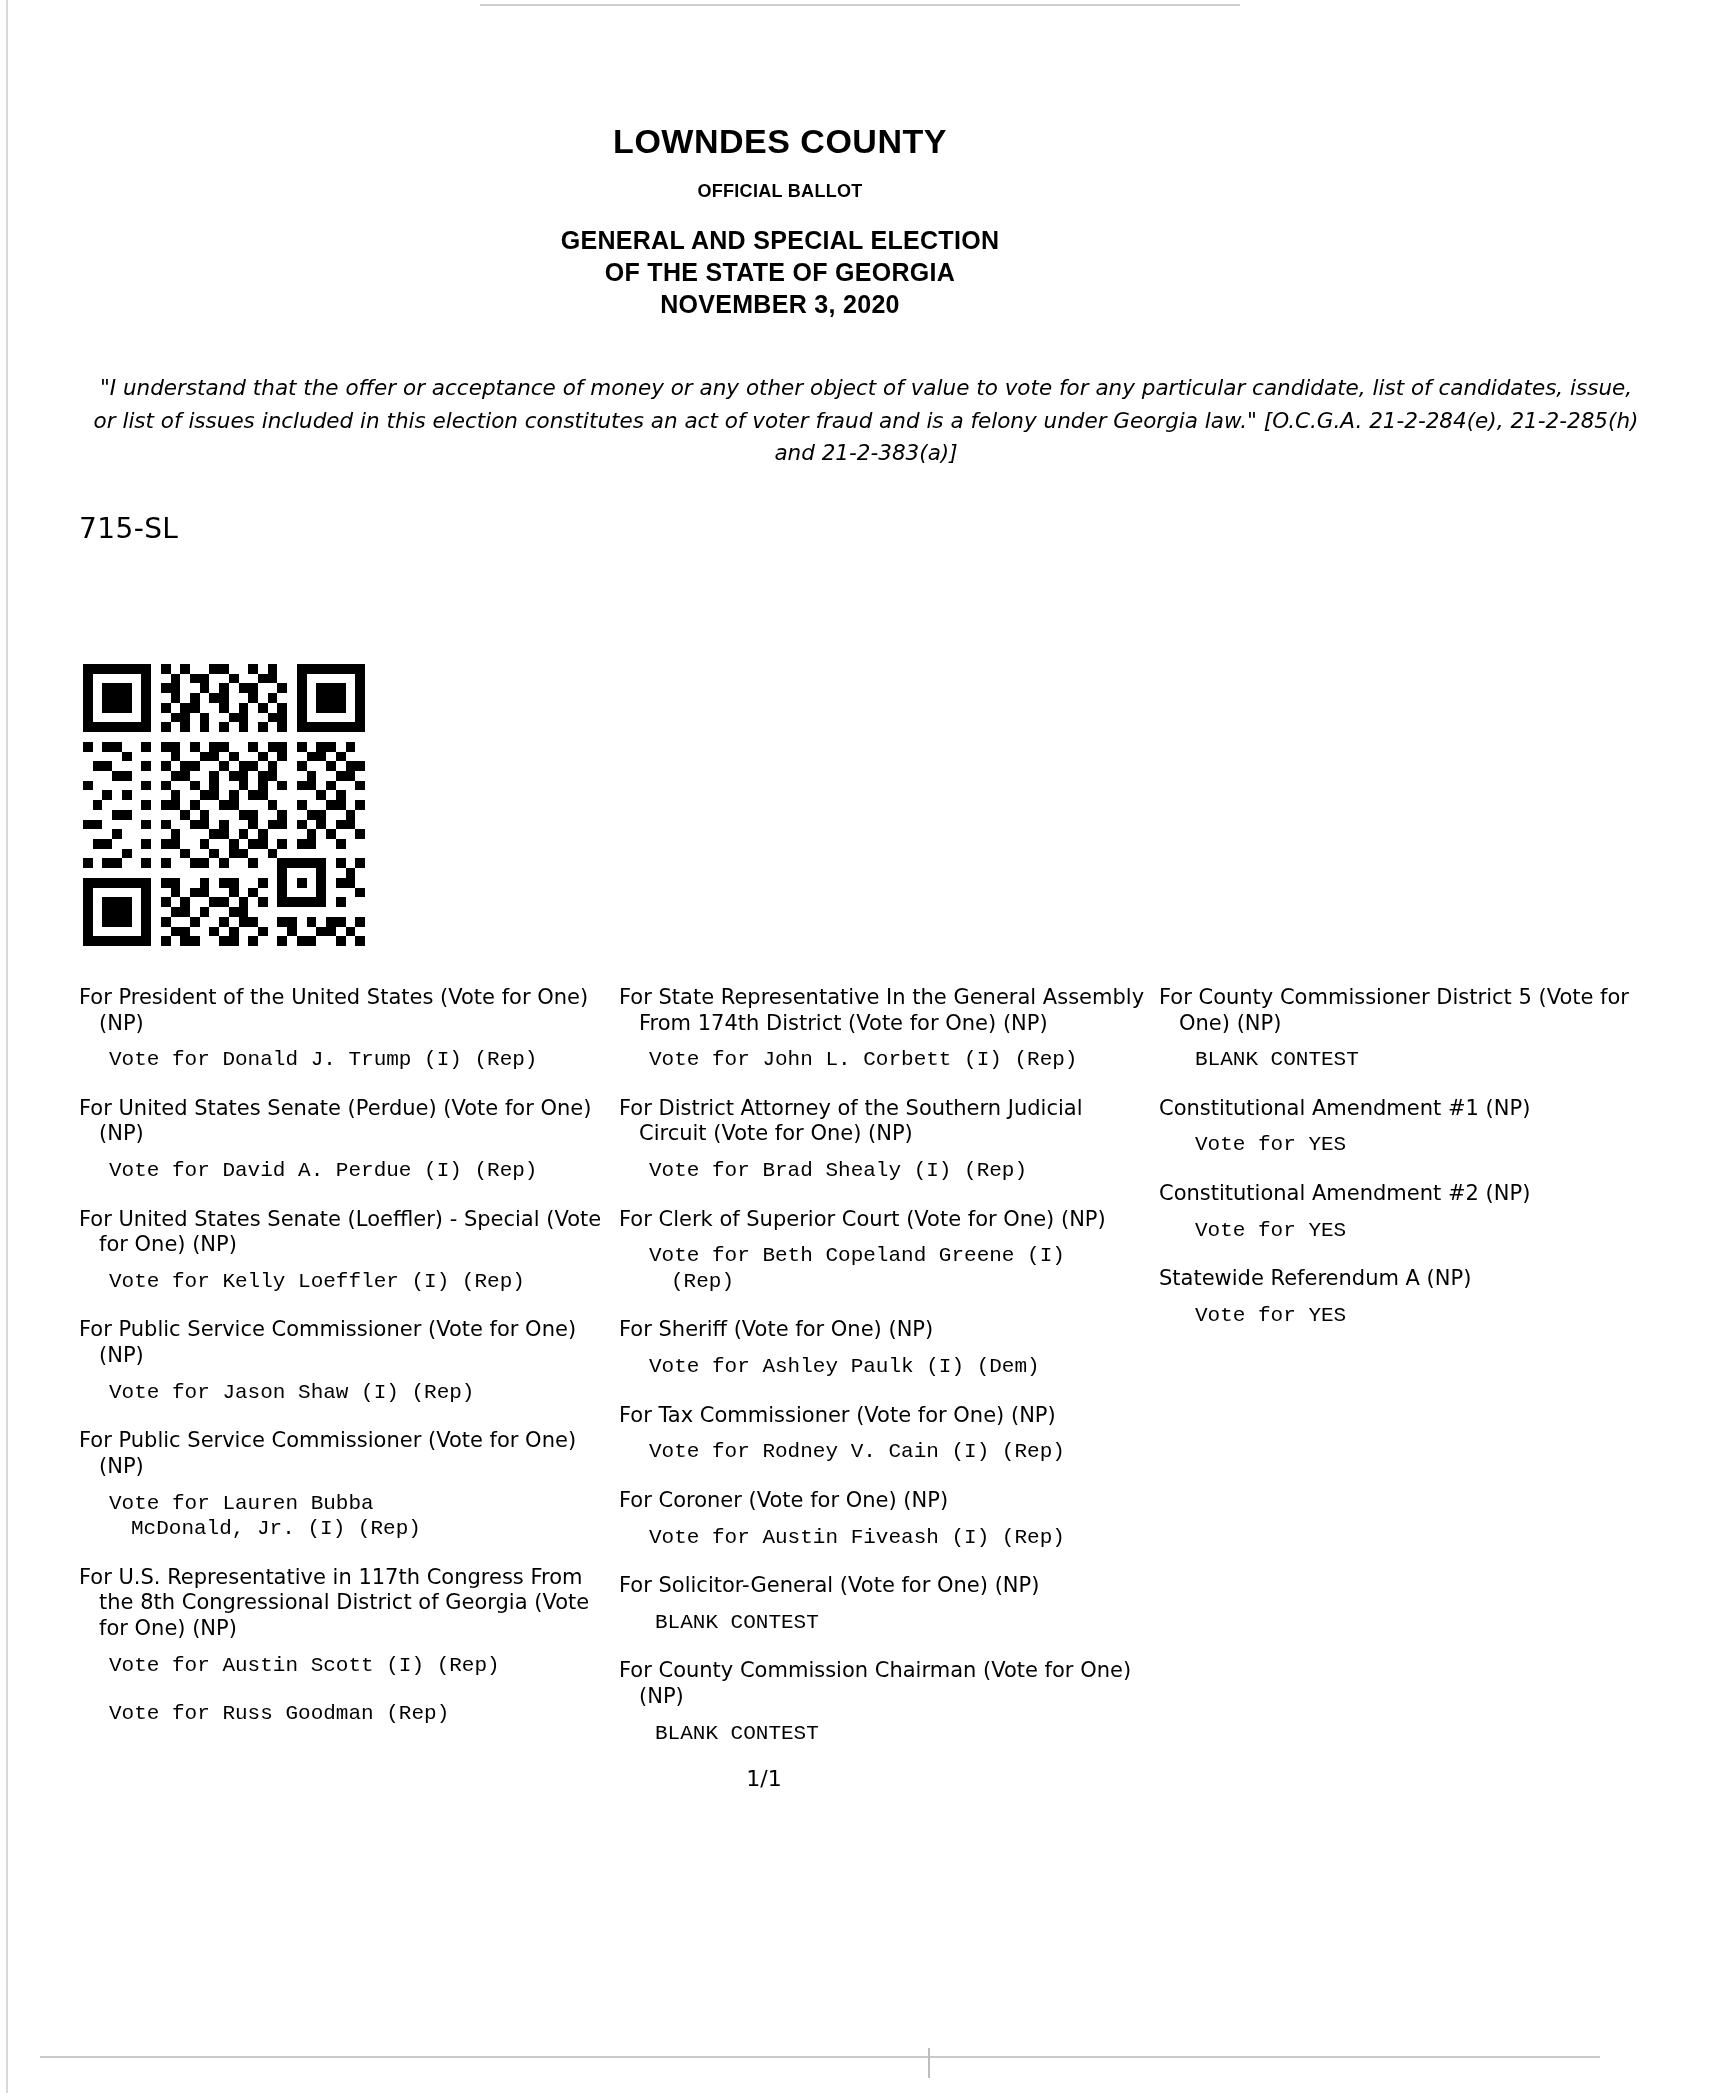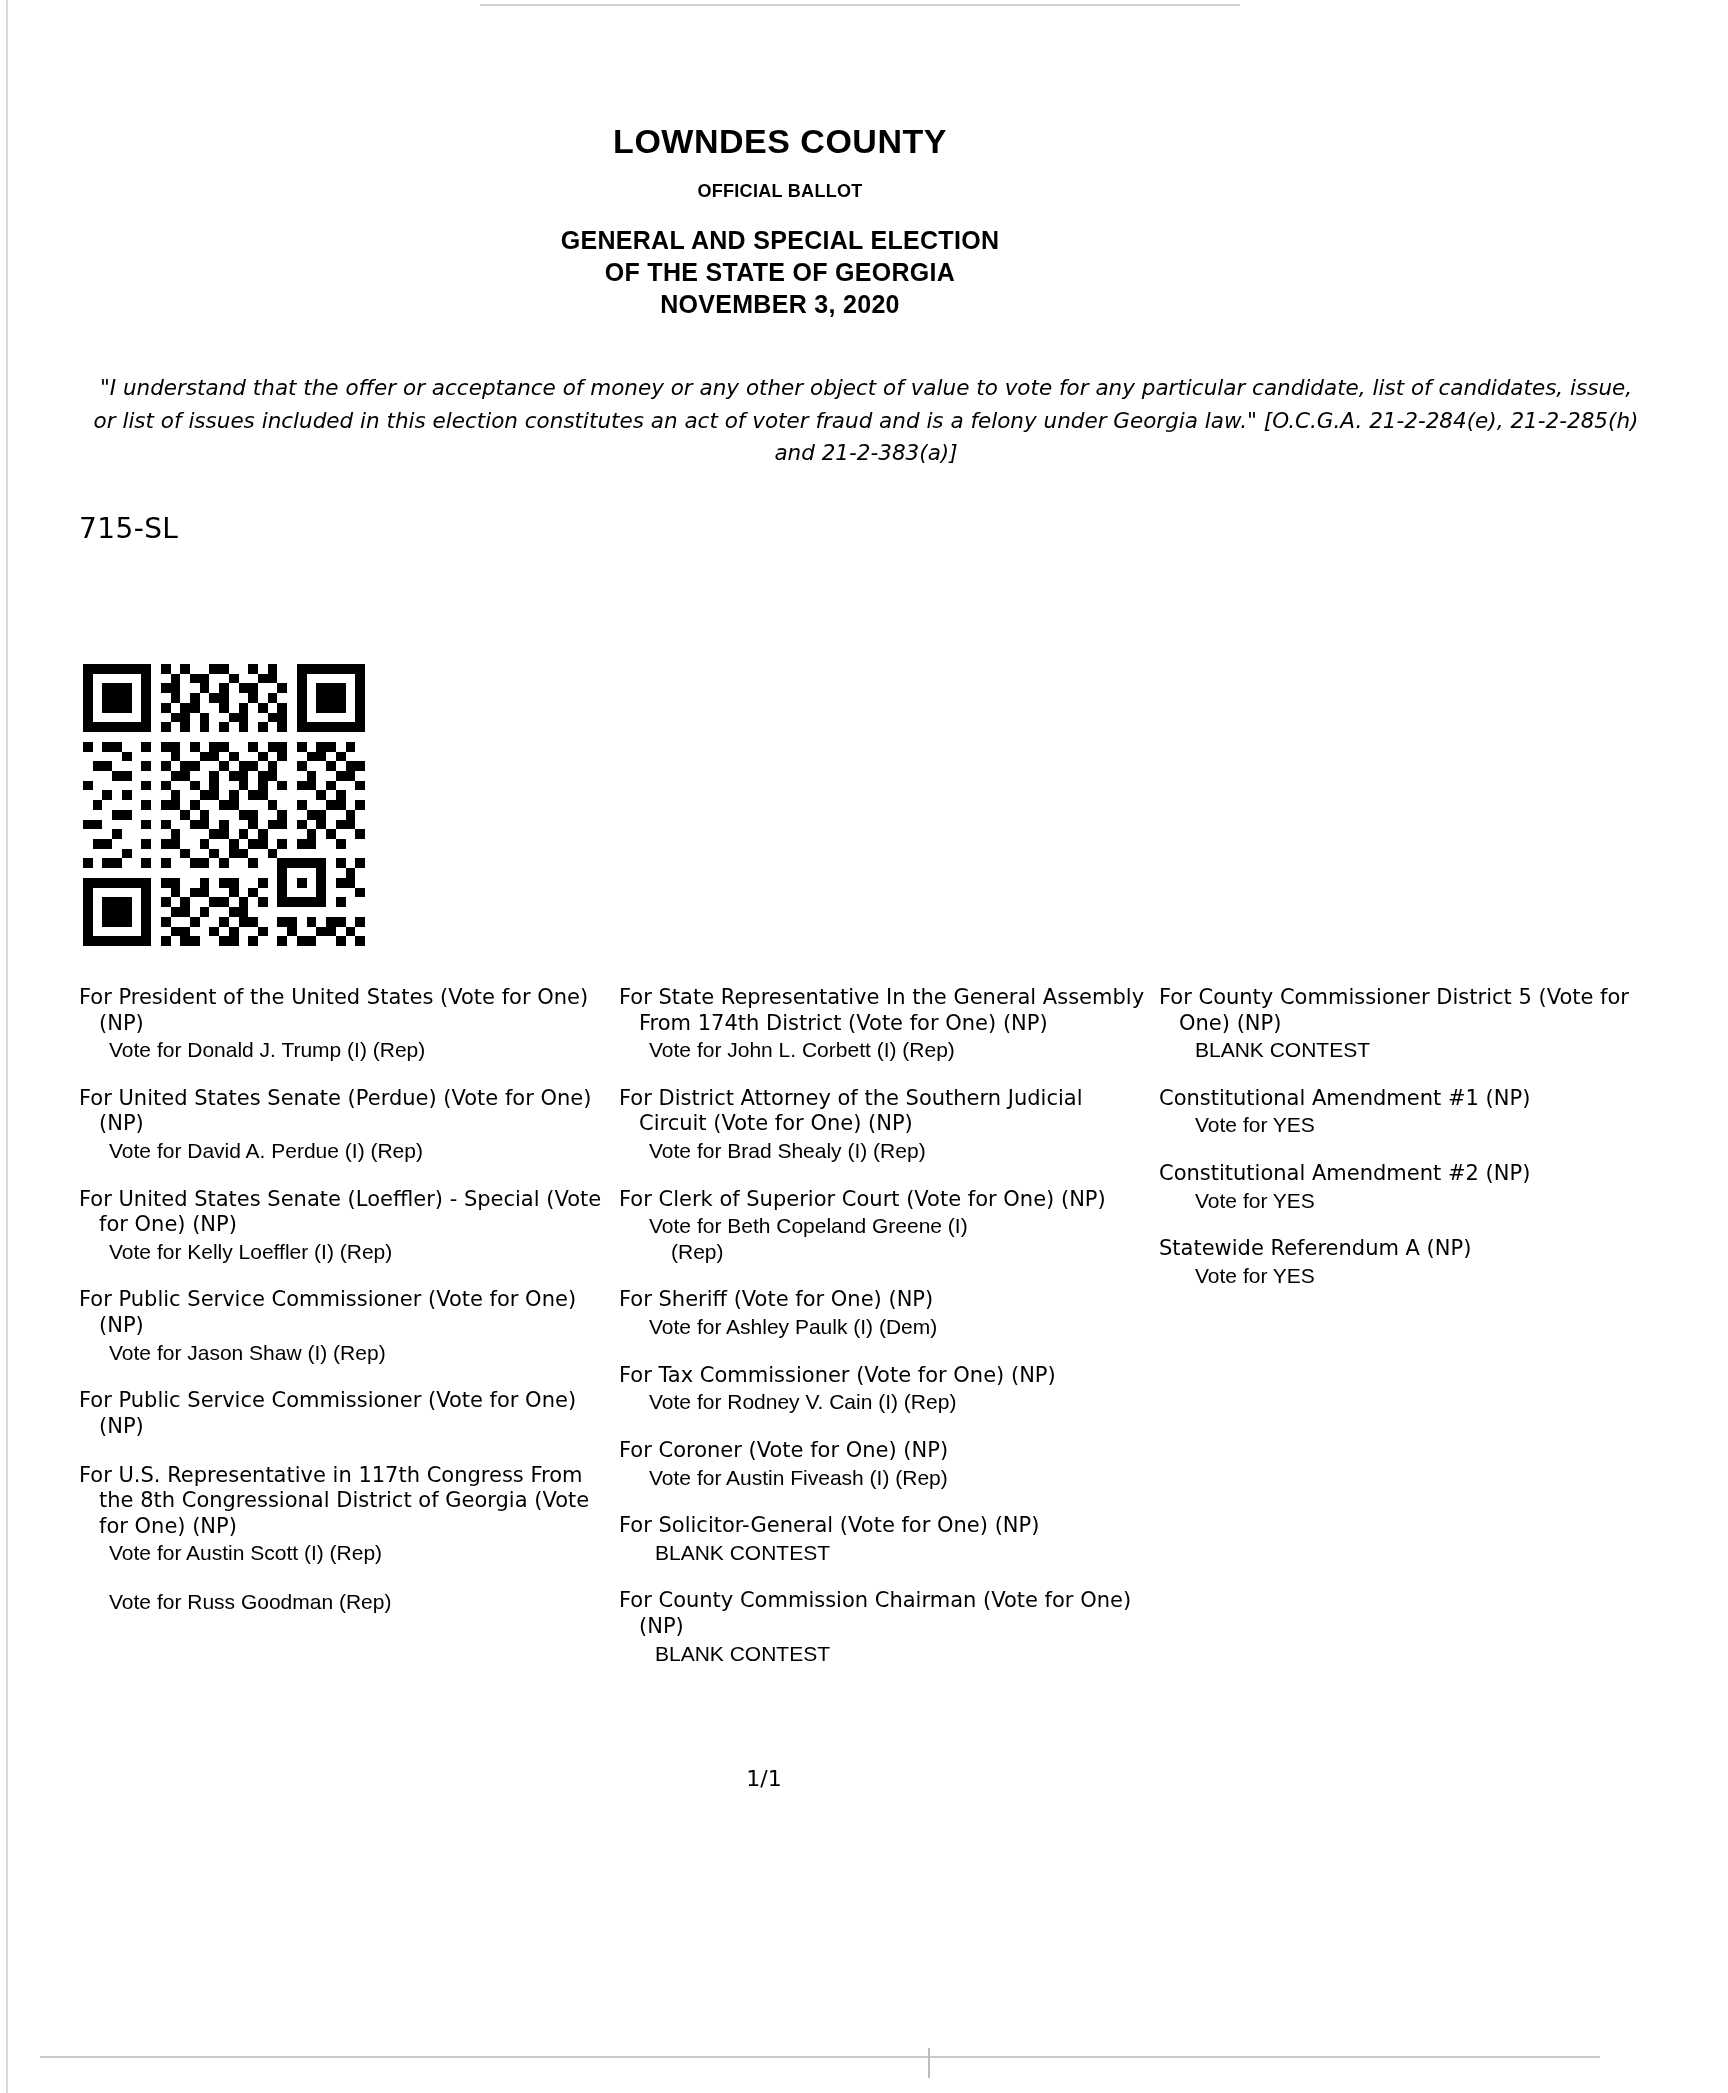--- a/index.html
+++ b/index.html
@@ -123,27 +123,27 @@
   .contest-title {
     font-family: "DejaVu Sans", sans-serif;
     font-size: 21px;
     line-height: 1.22;
     text-indent: 0;
     padding-left: 20px;
     text-indent: -20px;
     white-space: pre-line;
   }
   .selection {
-    font-family: Liberation Sans, sans-serif;
+    font-family: Liberation Mono, monospace;
     font-size: 21px;
     line-height: 1.22;
     padding-left: 52px;
     text-indent: -22px;
     white-space: pre-line;
-    margin-top: 1px;
+    margin-top: 11px;
   }
   .selection.blank {
     padding-left: 36px;
     text-indent: 0;
   }
 
   .page-number {
     position: absolute;
     left: 0; top: 1766px;
     width: 1528px;
@@ -418,20 +418,22 @@
       <div class="contest">
         <div class="contest-title">For United States Senate (Loeffler) - Special  (Vote for One) (NP)</div>
         <div class="selection">Vote for Kelly Loeffler (I) (Rep)</div>
       </div>
       <div class="contest">
         <div class="contest-title">For Public Service Commissioner  (Vote for One) (NP)</div>
         <div class="selection">Vote for Jason Shaw (I) (Rep)</div>
       </div>
       <div class="contest">
         <div class="contest-title">For Public Service Commissioner  (Vote for One) (NP)</div>
+        <div class="selection">Vote for Lauren Bubba
+   McDonald, Jr. (I) (Rep)</div>
       </div>
       <div class="contest">
         <div class="contest-title">For U.S. Representative in 117th Congress From the 8th Congressional District of Georgia (Vote for One) (NP)</div>
         <div class="selection">Vote for Austin Scott (I) (Rep)</div>
       </div>
       <div class="contest">
         <div class="selection">Vote for Russ Goodman (Rep)</div>
       </div>
     </div>
 

